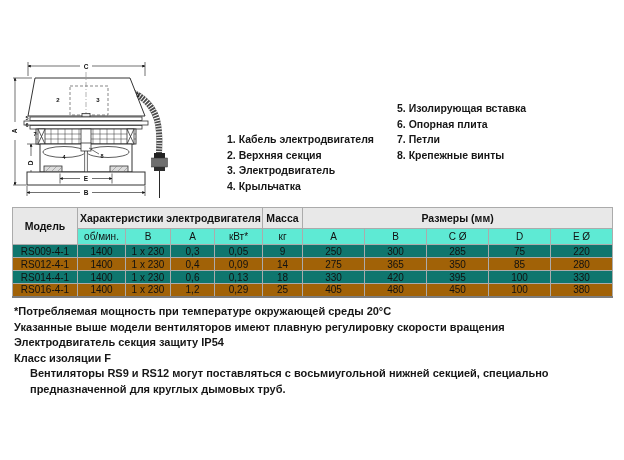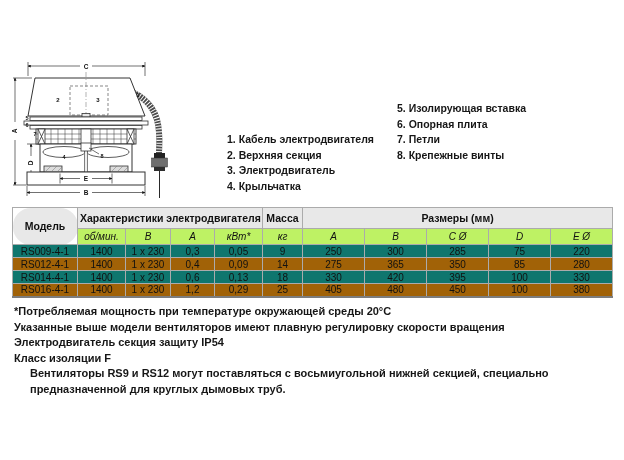--- a/index.html
+++ b/index.html
@@ -25,22 +25,22 @@
     position:absolute;left:12px;top:207px;width:600px;
     border-collapse:collapse;table-layout:fixed;
     font-size:10px;color:#111;
     border:1px solid #8e8e8e;border-bottom:2px solid #7d7d7d;
   }
   .spec-table th,.spec-table td{
     border:1px solid #ababab;text-align:center;vertical-align:middle;
     padding:0 2px;overflow:hidden;white-space:nowrap;
   }
   .spec-table thead tr.grp th{background:#e8e8e8;font-weight:bold;font-size:10.5px;height:20px;}
-  .spec-table thead tr.sub th{background:#bef264;font-weight:normal;height:15px;font-style:italic;}
-  .spec-table thead th.model{background:#e8e8e8;font-weight:bold;font-size:10.5px;border-radius:18px;}
+  .spec-table thead tr.sub th{background:#5eead4;font-weight:normal;height:15px;}
+  .spec-table thead th.model{background:#e8e8e8;font-weight:bold;font-size:10.5px;}
   .spec-table tbody tr{height:13px;background:#0f766e;}
   .spec-table tbody tr.alt{background:#a16207;}
 
   
   .notes{position:absolute;left:14px;top:304px;font-size:11px;font-weight:600;line-height:15.5px;color:#161616;}
   .closing{position:absolute;left:14px;top:366px;width:594px;font-size:11px;font-weight:600;line-height:15.5px;color:#161616;margin-left:16px;}
 </style>
 </head>
 <body>
 

